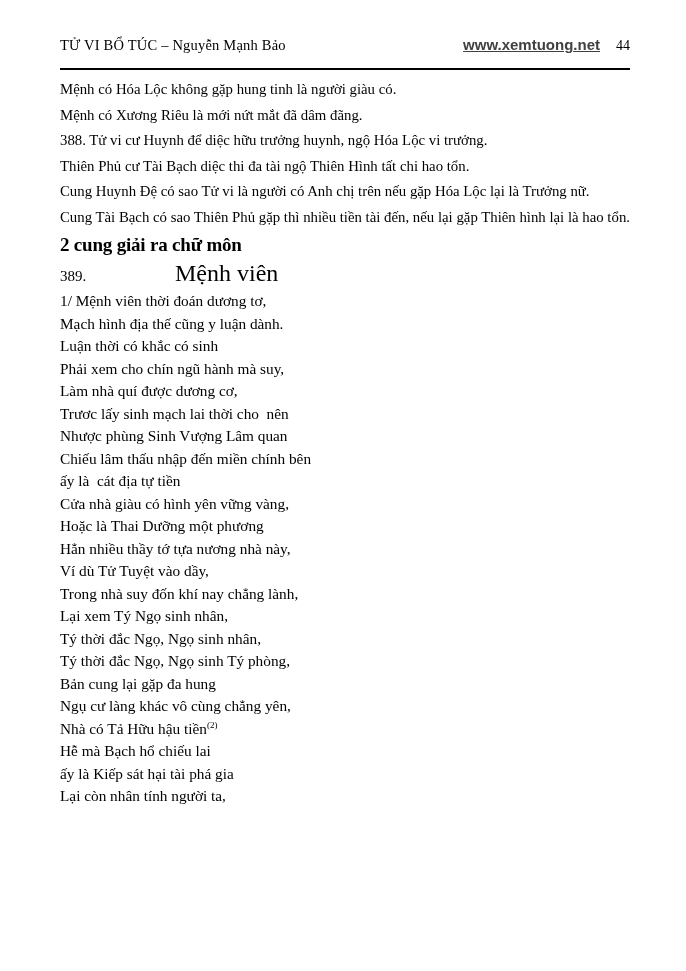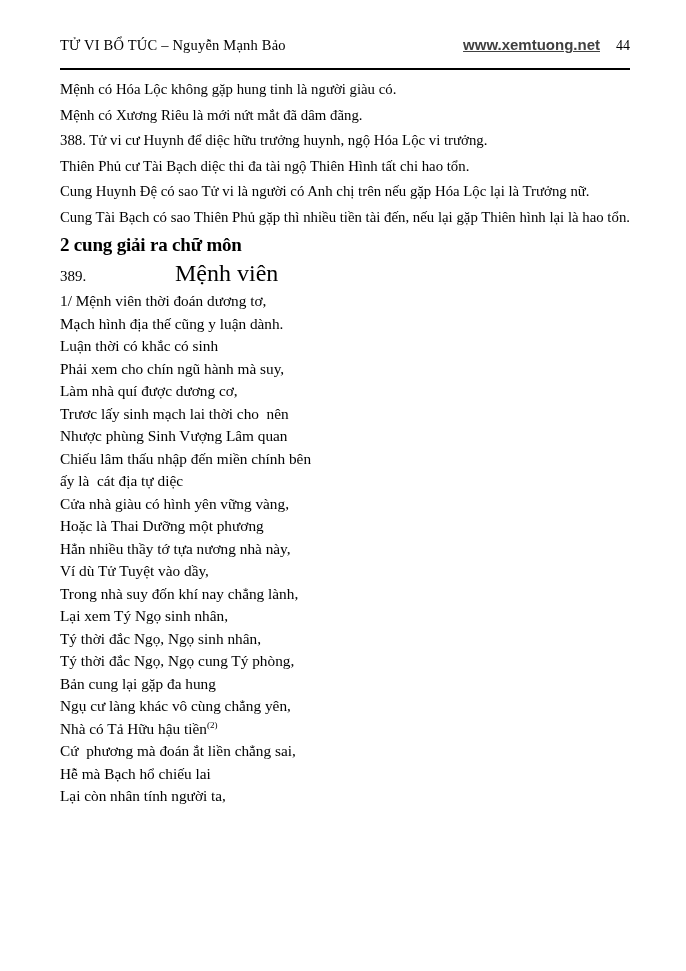--- a/index.html
+++ b/index.html
@@ -125,34 +125,34 @@
 
   <div class="poem" id="poem">
       <p><span>1/ Mệnh viên thời đoán dương tơ,</span></p>
       <p><span>Mạch hình địa thế cũng y luận dành.</span></p>
       <p><span>Luận thời có khắc có sinh</span></p>
       <p><span>Phải xem cho chín ngũ hành mà suy,</span></p>
       <p><span>Làm nhà quí được dương cơ,</span></p>
       <p><span>Trươc lấy sinh mạch lai thời cho  nên</span></p>
       <p><span>Nhược phùng Sinh Vượng Lâm quan</span></p>
       <p><span>Chiếu lâm thấu nhập đến miền chính bên</span></p>
-      <p><span>ấy là  cát địa tự diệc</span></p>
+      <p><span>ấy là  cát địa tự tiền</span></p>
       <p><span>Cửa nhà giàu có hình yên vững vàng,</span></p>
       <p><span>Hoặc là Thai Dưỡng một phương</span></p>
       <p><span>Hẳn nhiều thầy tớ tựa nương nhà này,</span></p>
       <p><span>Ví dù Tử Tuyệt vào dầy,</span></p>
       <p><span>Trong nhà suy đốn khí nay chẳng lành,</span></p>
       <p><span>Lại xem Tý Ngọ sinh nhân,</span></p>
       <p><span>Tý thời đắc Ngọ, Ngọ sinh nhân,</span></p>
-      <p><span>Tý thời đắc Ngọ, Ngọ cung Tý phòng,</span></p>
+      <p><span>Tý thời đắc Ngọ, Ngọ sinh Tý phòng,</span></p>
       <p><span>Bản cung lại gặp đa hung</span></p>
       <p><span>Ngụ cư làng khác vô cùng chẳng yên,</span></p>
       <p><span>Nhà có Tả Hữu hậu tiền</span><sup>(2)</sup></p>
-      <p><span>Cứ  phương mà đoán ắt liền chẳng sai,</span></p>
       <p><span>Hễ mà Bạch hổ chiếu lai</span></p>
+      <p><span>ấy là Kiếp sát hại tài phá gia</span></p>
       <p><span>Lại còn nhân tính người ta,</span></p>
       <p><span>Cứ sao thủ Mệnh luận hòa mới nên.</span></p>
     </div>
 
   <div class="footnote">
     <hr class="fn-rule">
     <div class="fn-text">
       <span class="fn-marker">(2)</span>
       <span>Sau trước</span>
     </div>

